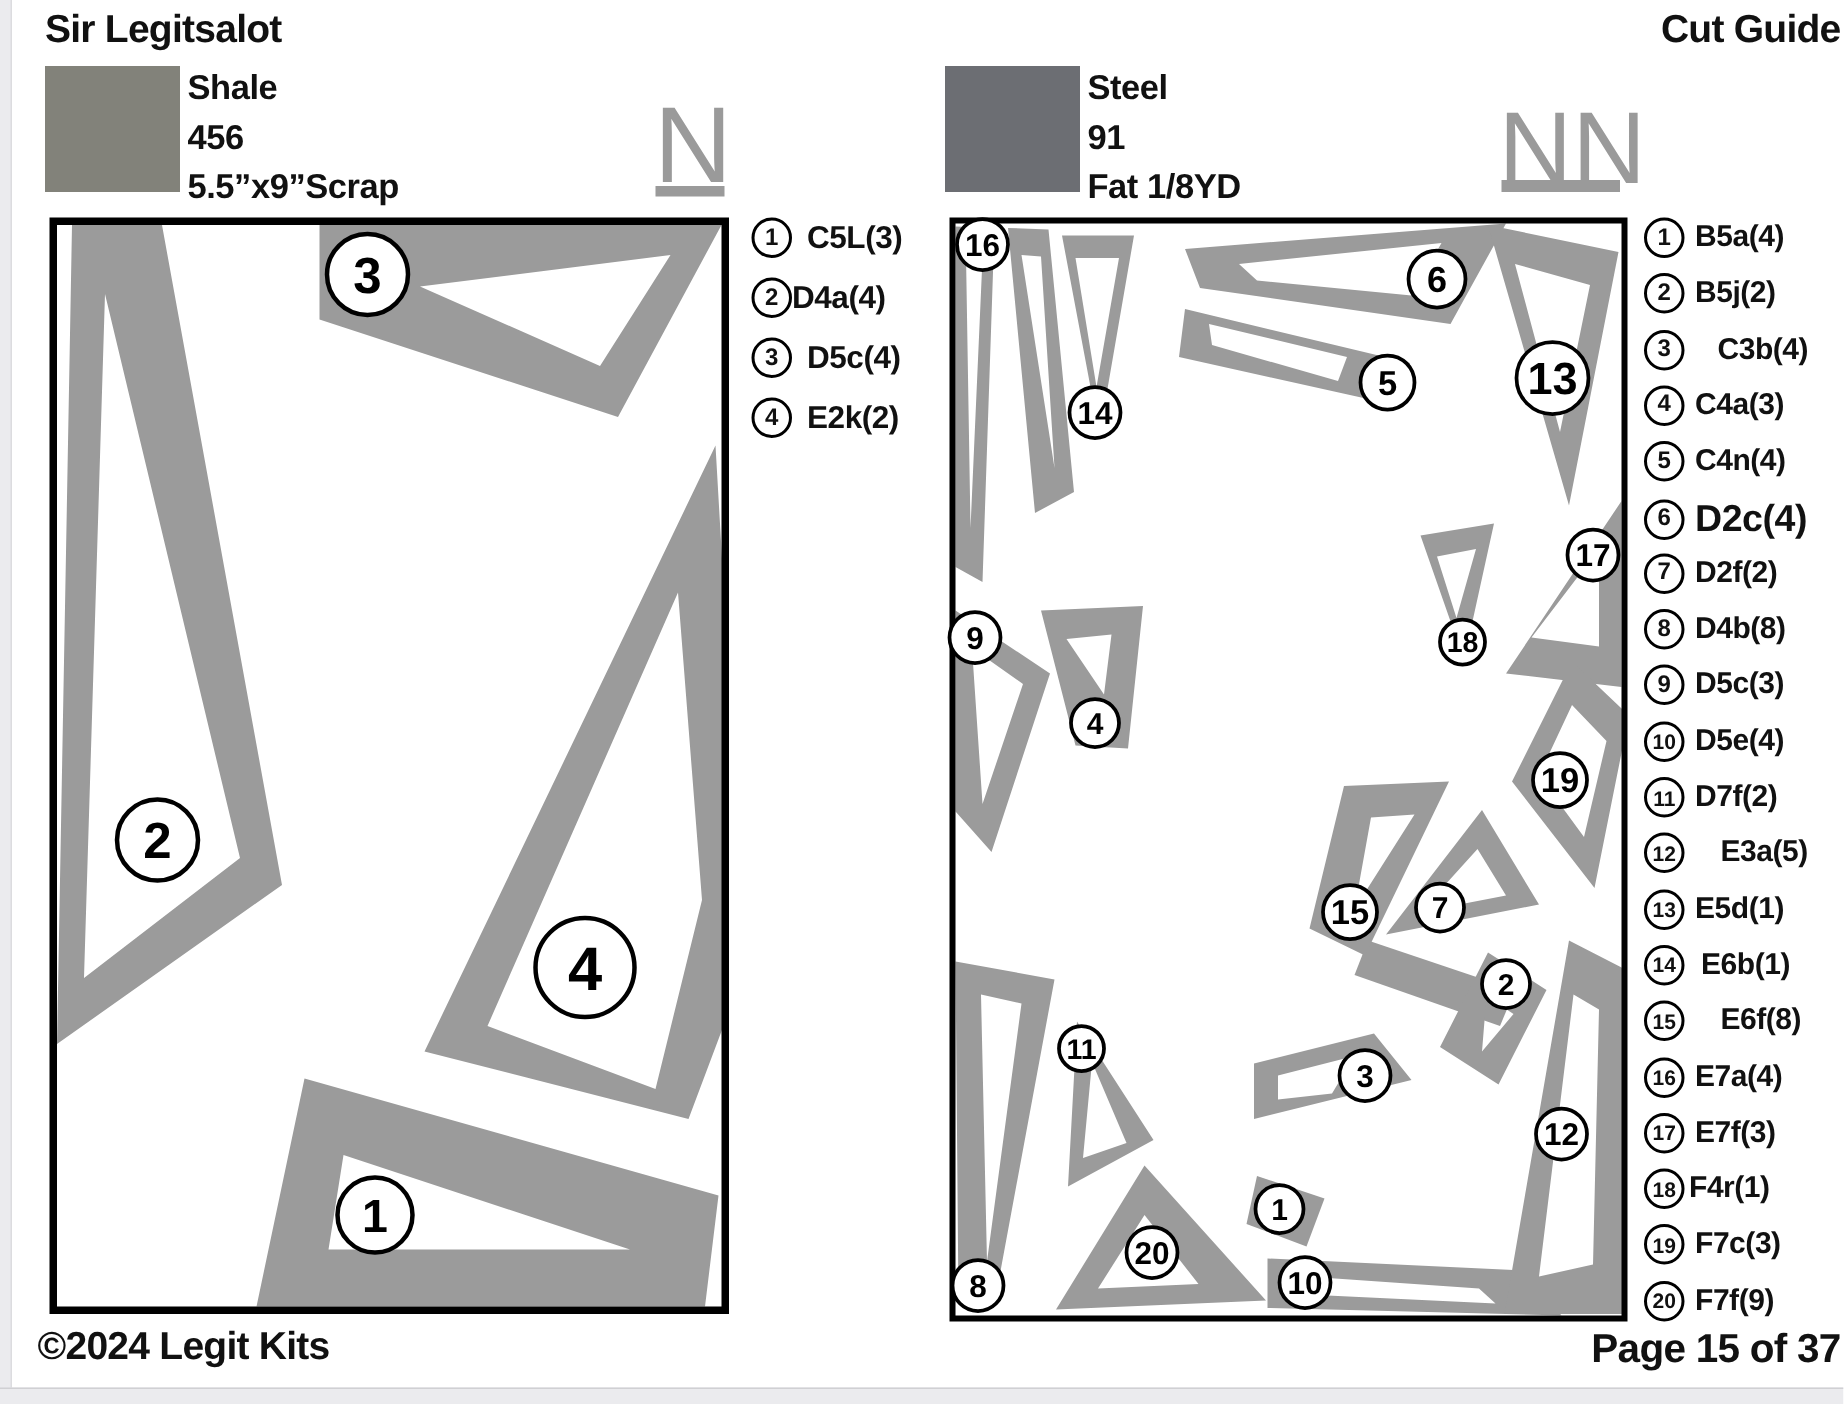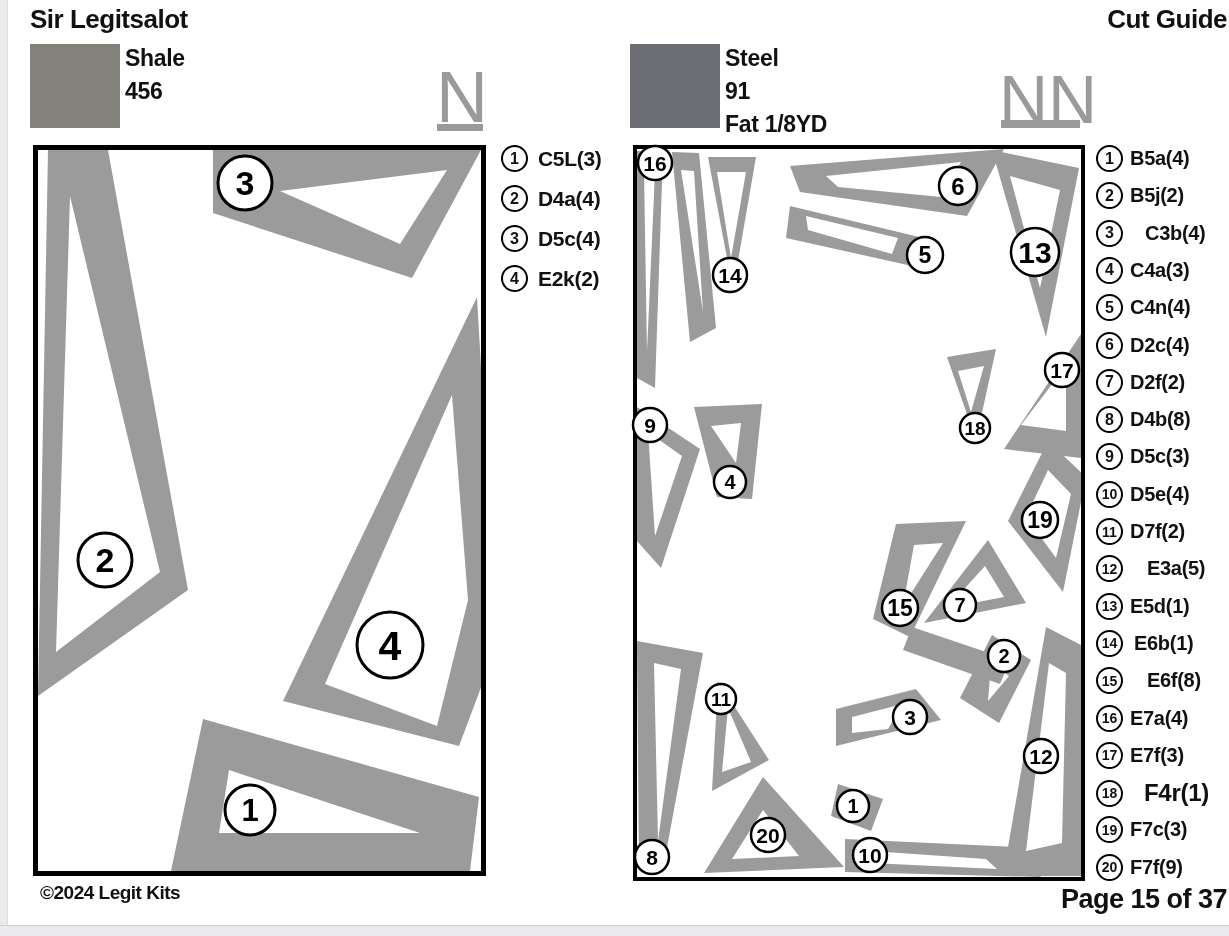--- a/index.html
+++ b/index.html
@@ -25,20 +25,21 @@
 <div class="page">
   <div class="edge-left"></div>
 
   <div class="h-text" style="left:30px;top:4px;">Sir Legitsalot</div>
   <div class="h-text" style="right:24px;top:4px;">Cut Guide</div>
 
   <div class="swatch" style="left: 30px; top: 44px; background: rgb(130, 130, 122);"></div>
   <div class="fab-labels" style="left:125px;top:42px;">
     <div>Shale</div>
     <div>456</div>
+    <div>5.5”x9”Scrap</div>
   </div>
   <div class="letter" style="left: 436px; top: 56px; font-size: 72px; color: rgb(154, 154, 154);">N</div>
   <div class="letter-bar" style="left: 437px; top: 124px; width: 46px; height: 7px; background: rgb(154, 154, 154);"></div>
 
   <div class="swatch" style="left: 630px; top: 44px; background: rgb(108, 110, 115);"></div>
   <div class="fab-labels" style="left:725px;top:42px;">
     <div>Steel</div>
     <div>91</div>
     <div>Fat 1/8YD</div>
   </div>
@@ -138,21 +139,21 @@
       <text x="1041" y="756" dy="0.36em" text-anchor="middle" font-family="&quot;Liberation Sans&quot;, sans-serif" font-weight="700" font-size="21" fill="#000">12</text>
     </svg>
 
   <div class="legend" id="left-legend">
       <div class="legend-item" style="left: 501px; top: 145px;">
         <span class="num-badge" style="height: 27px; width: 27px; font-size: 16px;">1</span>
         <span class="legend-label" style="margin-left: 10px; font-size: 21px;">C5L(3)</span>
       </div>
       <div class="legend-item" style="left: 501px; top: 185px;">
         <span class="num-badge" style="height: 27px; width: 27px; font-size: 16px;">2</span>
-        <span class="legend-label" style="margin-left: 10px; font-size: 21px;">D4a(4)</span>
+        <span class="legend-label" style="font-size: 21px;">D4a(4)</span>
       </div>
       <div class="legend-item" style="left: 501px; top: 225px;">
         <span class="num-badge" style="height: 27px; width: 27px; font-size: 16px;">3</span>
         <span class="legend-label" style="margin-left: 10px; font-size: 21px;">D5c(4)</span>
       </div>
       <div class="legend-item" style="left: 501px; top: 265px;">
         <span class="num-badge" style="height: 27px; width: 27px; font-size: 16px;">4</span>
         <span class="legend-label" style="margin-left: 10px; font-size: 21px;">E2k(2)</span>
       </div>
     </div>
@@ -172,21 +173,21 @@
       <div class="legend-item" style="left: 1096px; top: 256.9px;">
         <span class="num-badge" style="height: 27px; width: 27px; font-size: 16px;">4</span>
         <span class="legend-label" style="margin-left: 7px; font-size: 20px;">C4a(3)</span>
       </div>
       <div class="legend-item" style="left: 1096px; top: 294.2px;">
         <span class="num-badge" style="height: 27px; width: 27px; font-size: 16px;">5</span>
         <span class="legend-label" style="margin-left: 7px; font-size: 20px;">C4n(4)</span>
       </div>
       <div class="legend-item" style="left: 1096px; top: 331.5px;">
         <span class="num-badge" style="height: 27px; width: 27px; font-size: 16px;">6</span>
-        <span class="legend-label" style="margin-left: 7px; font-size: 20px;">D2c(4)</span>
+        <span class="legend-label" style="margin-left: 7px; font-size: 25px;">D2c(4)</span>
       </div>
       <div class="legend-item" style="left: 1096px; top: 368.8px;">
         <span class="num-badge" style="height: 27px; width: 27px; font-size: 16px;">7</span>
         <span class="legend-label" style="margin-left: 7px; font-size: 20px;">D2f(2)</span>
       </div>
       <div class="legend-item" style="left: 1096px; top: 406.1px;">
         <span class="num-badge" style="height: 27px; width: 27px; font-size: 16px;">8</span>
         <span class="legend-label" style="margin-left: 7px; font-size: 20px;">D4b(8)</span>
       </div>
       <div class="legend-item" style="left: 1096px; top: 443.4px;">
@@ -220,29 +221,29 @@
       <div class="legend-item" style="left: 1096px; top: 704.5px;">
         <span class="num-badge" style="height: 27px; width: 27px; font-size: 14px;">16</span>
         <span class="legend-label" style="margin-left: 7px; font-size: 20px;">E7a(4)</span>
       </div>
       <div class="legend-item" style="left: 1096px; top: 741.8px;">
         <span class="num-badge" style="height: 27px; width: 27px; font-size: 14px;">17</span>
         <span class="legend-label" style="margin-left: 7px; font-size: 20px;">E7f(3)</span>
       </div>
       <div class="legend-item" style="left: 1096px; top: 779.1px;">
         <span class="num-badge" style="height: 27px; width: 27px; font-size: 14px;">18</span>
-        <span class="legend-label" style="margin-left: 21px; font-size: 24px;">F4r(1)</span>
+        <span class="legend-label" style="margin-left: 3px; font-size: 20px;">F4r(1)</span>
       </div>
       <div class="legend-item" style="left: 1096px; top: 816.4px;">
         <span class="num-badge" style="height: 27px; width: 27px; font-size: 14px;">19</span>
         <span class="legend-label" style="margin-left: 7px; font-size: 20px;">F7c(3)</span>
       </div>
       <div class="legend-item" style="left: 1096px; top: 853.7px;">
         <span class="num-badge" style="height: 27px; width: 27px; font-size: 14px;">20</span>
         <span class="legend-label" style="margin-left: 7px; font-size: 20px;">F7f(9)</span>
       </div>
     </div>
 
-  <div class="h-text" style="left:40px;top:882px;font-size:19px;">©2024 Legit Kits</div>
+  <div class="h-text" style="left:25px;top:882px;font-size:26px;">©2024 Legit Kits</div>
   <div class="h-text" style="right:24px;top:884px;font-size:27px;">Page 15 of 37</div>
 
   <div class="edge-bottom"></div>
 </div>
 
 </body></html>

